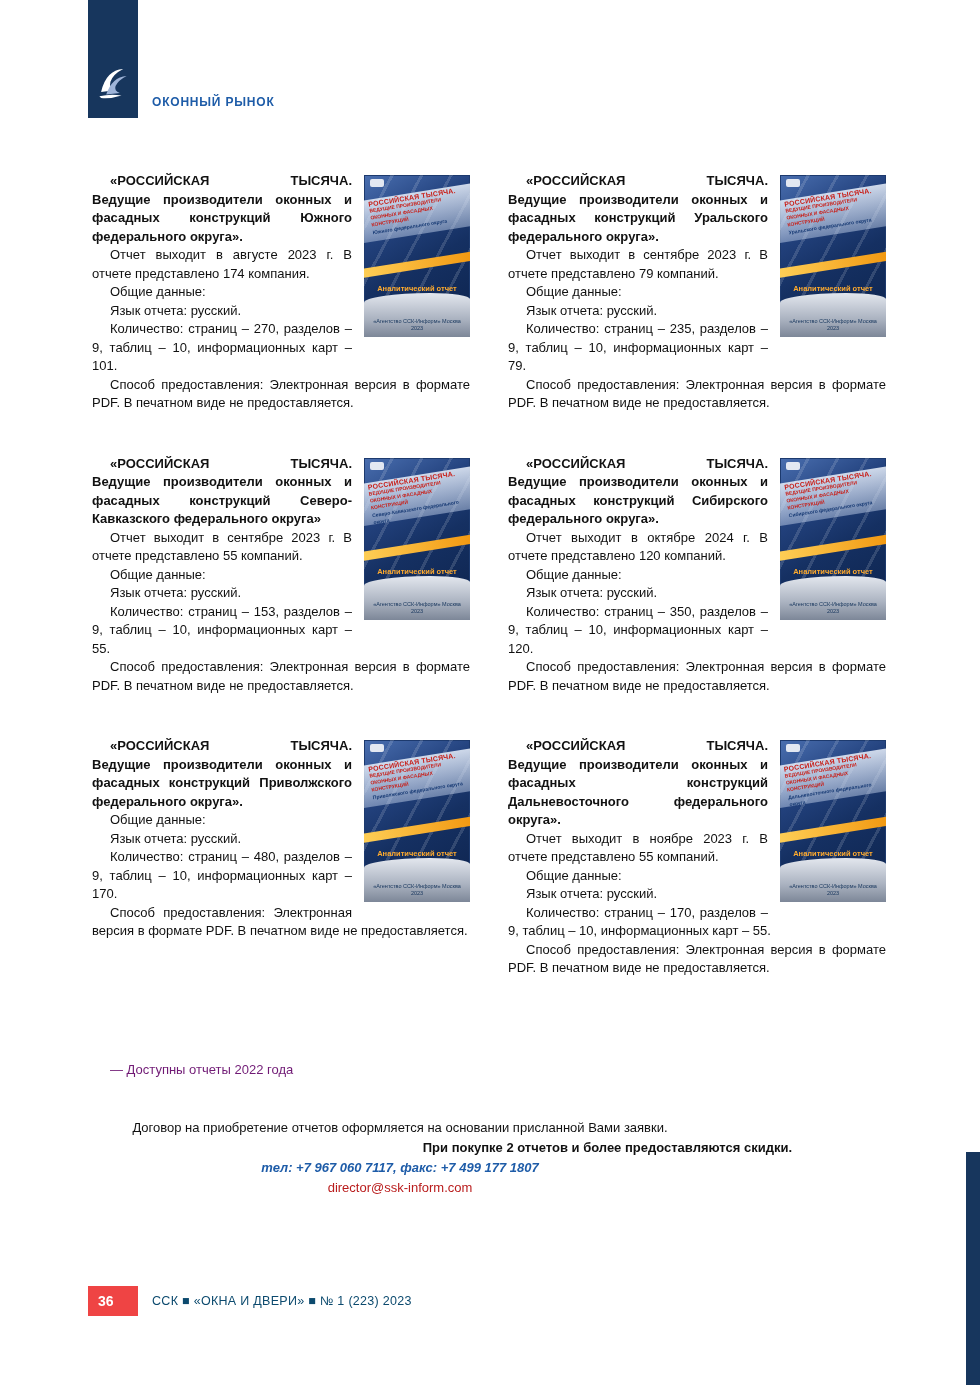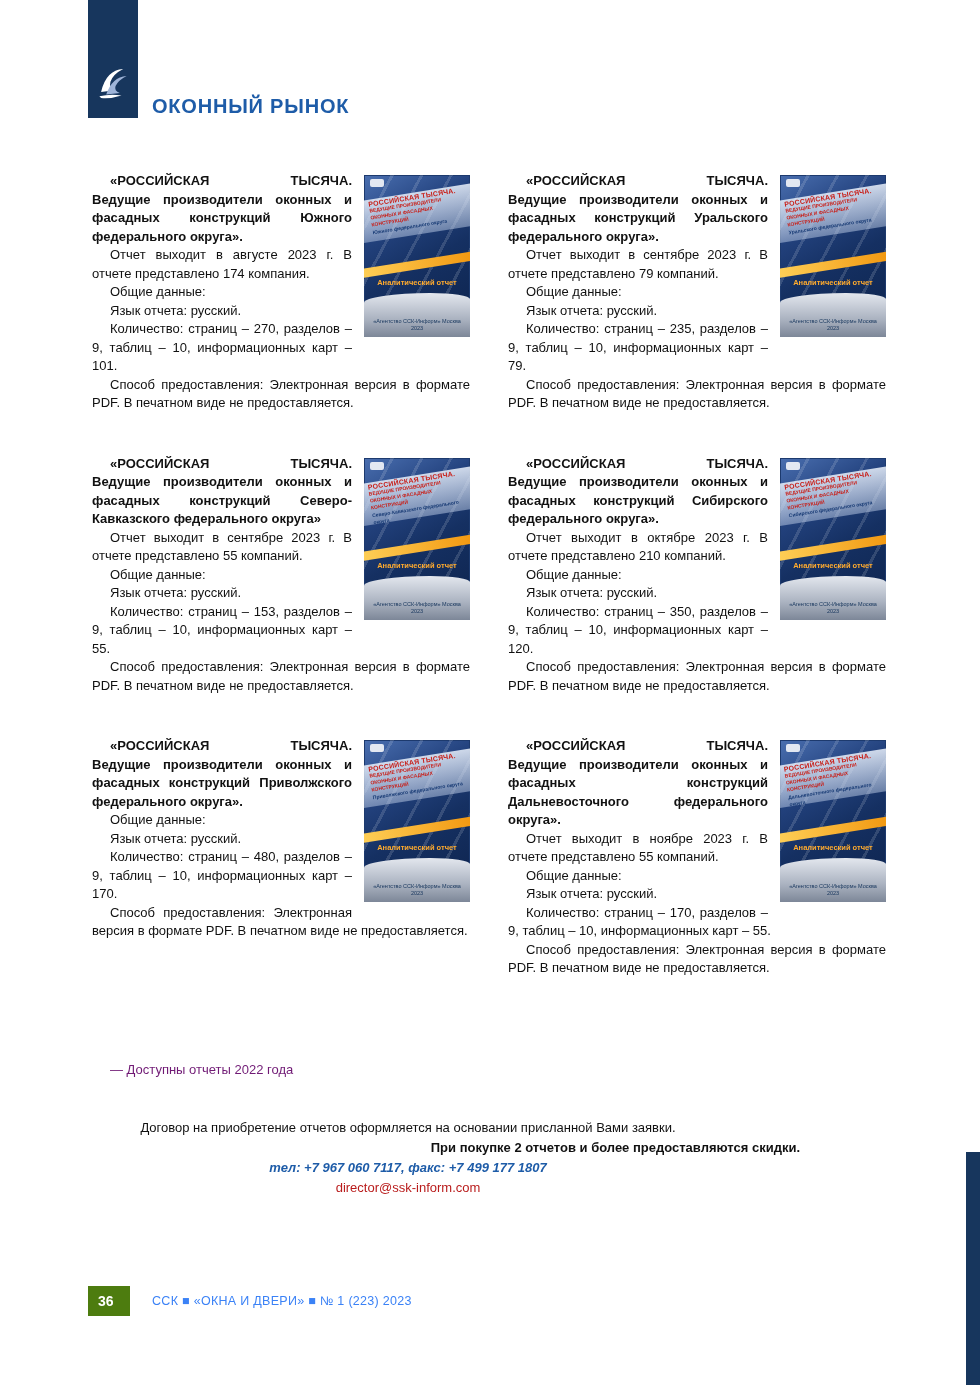--- a/index.html
+++ b/index.html
@@ -7,21 +7,21 @@
     width:980px;height:1385px;position:relative;background:#ffffff;
     font-family:"Liberation Sans", sans-serif;color:#111;
     overflow:hidden;
   }
 
   
   .logo-block{position:absolute;left:88px;top:0;width:50px;height:118px;background:#17365d;}
   .logo-block svg{position:absolute;left:8px;top:58px;width:34px;height:46px;}
   .section-title{
     position:absolute;left:152px;top:95px;color:#1e5ca8;font-weight:700;
-    font-size:20px;letter-spacing:.8px;
+    font-size:12px;letter-spacing:.8px;
   }
 
   
   .content{
     position:absolute;left:92px;top:172px;width:794px;
     display:grid;grid-template-columns:378px 378px;column-gap:38px;row-gap:42px;
   }
   .entry{font-size:13px;line-height:18.5px;text-align:justify;color:#111;}
   .entry p{margin:0;text-indent:18px;}
   .entry .title{font-weight:700;}
@@ -40,41 +40,41 @@
     background:repeating-linear-gradient(118deg,rgba(255,255,255,0) 0 12px,rgba(255,255,255,.14) 12px 15px,rgba(255,255,255,0) 15px 26px);}
   .c-light{position:absolute;top:16px;left:-14px;width:150px;height:42px;
     background:linear-gradient(180deg,rgba(235,242,252,.85),rgba(188,204,230,.5));transform:rotate(-9deg);}
   .c-logo{position:absolute;top:4px;left:6px;width:14px;height:8px;border-radius:2px;background:rgba(255,255,255,.85);}
   .c-title{position:absolute;top:18px;left:6px;right:4px;transform:rotate(-9deg);line-height:7px;}
   .c-series{display:block;color:#c8201a;font-weight:700;font-size:7px;letter-spacing:.2px;}
   .c-l2,.c-l3{display:block;color:#c8201a;font-weight:700;font-size:5px;}
   .c-district{display:block;color:#173a74;font-weight:700;font-size:5px;margin-top:1px;}
   .c-band{position:absolute;top:84px;left:-14px;width:150px;height:9px;
     background:linear-gradient(90deg,#ffd45e,#ef8b00);transform:rotate(-9deg);border-radius:6px;}
-  .c-sub{position:absolute;top:99px;left:0;right:0;text-align:center;color:#ffab2e;font-weight:700;font-size:7.5px;}
+  .c-sub{position:absolute;top:105px;left:0;right:0;text-align:center;color:#ffab2e;font-weight:700;font-size:7.5px;}
   .c-bottom{position:absolute;bottom:0;left:0;right:0;height:44px;
     background:linear-gradient(180deg,#e3e7ee 0%,#aab2c0 60%,#7d8798 100%);
     border-radius:100% 60% 0 0/36% 22% 0 0;}
   .c-pub{position:absolute;bottom:5px;left:4px;right:4px;text-align:center;font-size:5.5px;line-height:7px;color:#17365d;}
 
   
   .note{position:absolute;left:110px;top:1062px;font-size:13px;color:#701a75;}
-  .contract{position:absolute;left:16px;top:1118px;width:784px;text-align:center;font-size:13px;line-height:20px;}
+  .contract{position:absolute;left:8px;top:1118px;width:784px;text-align:center;font-size:13px;line-height:20px;}
   .contract .c1{color:#111;}
   .contract .c2{color:#111;font-weight:700;text-align:right;}
   .contract .c3{color:#1e5ca8;font-weight:600;font-style:italic;}
   .contract .c4{color:#b91c1c;}
 
   .page-badge{
-    position:absolute;left:88px;top:1286px;width:42px;height:30px;background:#4d7c0f;
+    position:absolute;left:88px;top:1286px;width:50px;height:30px;background:#ef4444;
     color:#fff;font-weight:700;font-size:14px;line-height:30px;padding-left:10px;box-sizing:border-box;
   }
   .journal{
     position:absolute;left:152px;top:1286px;height:30px;line-height:30px;
-    color:#3b82f6;font-size:12.5px;letter-spacing:.3px;
+    color:#0c4a6e;font-size:12.5px;letter-spacing:.3px;
   }
   .right-bar{position:absolute;right:0;top:1152px;width:14px;height:233px;background:#17365d;}
 </style>
 </head>
 <body>
 
 <div class="logo-block">
   <svg viewBox="0 0 40 46">
     <path d="M6 36 Q12 10 32 9 Q20 15 17 24 Q15 31 22 34 Z" fill="#ffffff"></path>
     <path d="M12 39 Q19 18 36 17 Q26 22 23 29 Q21 35 28 37 Z" fill="#9fb4d8"></path>
@@ -179,21 +179,21 @@
       </div>
       <div class="c-band"></div>
       <div class="c-sub">Аналитический отчет</div>
       <div class="c-bottom"></div>
       <div class="c-pub">«Агентство ССК-Информ» Москва 2023</div>
     </aside>
     <p class="title">
         <span class="t1">«РОССИЙСКАЯ ТЫСЯЧА.</span>
         <span class="t2">Ведущие производители оконных и фасадных конструкций Сибирского федерального округа».</span>
       </p>
-    <p>Отчет выходит в октябре 2023 г. В отчете представлено 210 компаний.</p>
+    <p>Отчет выходит в октябре 2024 г. В отчете представлено 120 компаний.</p>
     <p>Общие данные:</p>
     <p><b class="lb">Язык отчета:</b> <span>русский.</span></p>
     <p><b class="lb">Количество:</b> <span>страниц – 350, разделов – 9, таблиц – 10, информационных карт – 120.</span></p>
     <p><b class="lb">Способ предоставления:</b> <span>Электронная версия в формате PDF. В печатном виде не предоставляется.</span></p>
   </article>
 
   <article class="entry">
     <aside class="cover">
       <div class="c-streaks"></div>
       <div class="c-light"></div>

